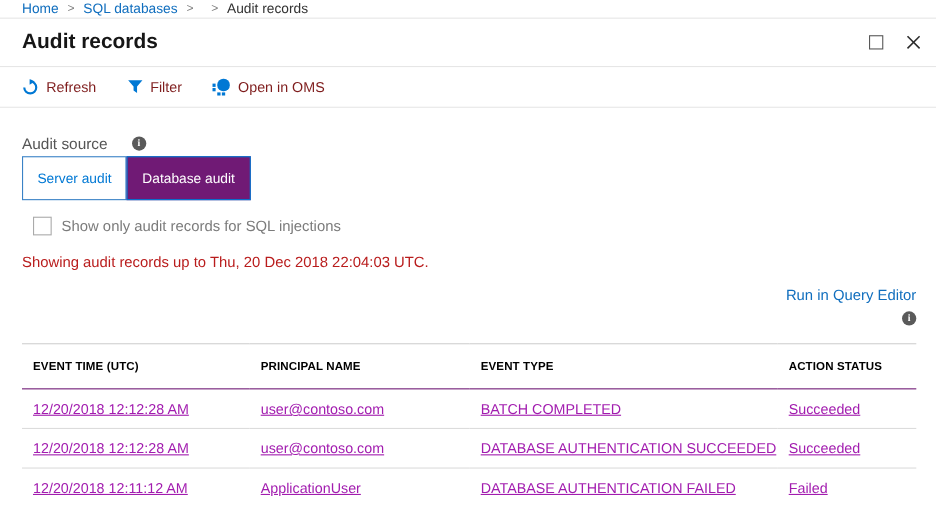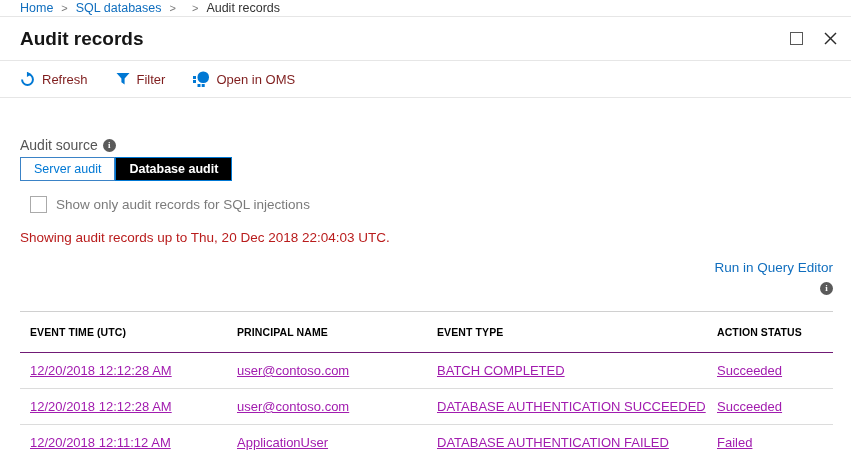--- a/index.html
+++ b/index.html
@@ -24,30 +24,30 @@
 
   
   .toolbar { height: 37px; display: flex; align-items: center; gap: 28px;
     padding: 0 20px; border-bottom: 1px solid #e6e6e6; }
   .tool-btn { display: inline-flex; align-items: center; gap: 7px;
     font-size: 13px; color: #7f1d1d; cursor: pointer; background: none; border: none;
     font-family: inherit; }
 
   
   .content { padding: 0 18px 0 20px; }
-  .audit-source-row { margin-top: 39px; display: flex; align-items: center; gap: 5px;
+  .audit-source-row { margin-top: 24px; display: flex; align-items: center; gap: 22px;
     font-size: 14px; color: #555; }
   .info-icon { width: 13px; height: 13px; border-radius: 50%; background: #5a5a5a;
     color: #fff; font-size: 9px; font-weight: bold; line-height: 13px;
     text-align: center; display: inline-block; font-family: "Liberation Serif", serif; }
   .toggle-group { margin-top: 4px; display: inline-flex; cursor: pointer; }
-  .toggle-btn { height: 24px; display: inline-flex; align-items: center;
+  .toggle-btn { height: 40px; display: inline-flex; align-items: center;
     padding: 0 13px; font-size: 12.5px; }
   .toggle-btn.unselected { background: #fff; color: #0078d4; border: 1px solid #3a82c6; }
-  .toggle-btn.selected { background: #000000; color: #fff; border: 1px solid #0078d4; font-weight: bold; }
+  .toggle-btn.selected { background: #701a75; color: #fff; border: 1px solid #0078d4; }
 
   .checkbox-row { margin: 15px 0 0 10px; display: flex; align-items: center; gap: 9px; }
   .checkbox { width: 17px; height: 17px; border: 1px solid #aaa; background: #fff;
     display: inline-block; cursor: pointer; }
   .checkbox-label { font-size: 13.5px; color: #7b7b7b; }
 
   .status-text { margin-top: 17px; font-size: 13.5px; color: #b91c1c; }
   .query-link-row { margin-top: 15px; display: flex; align-items: flex-end; gap: 7px; flex-direction: column; }
   .query-link { font-size: 13.5px; color: #106ebe; cursor: pointer; text-decoration: none; }
 

